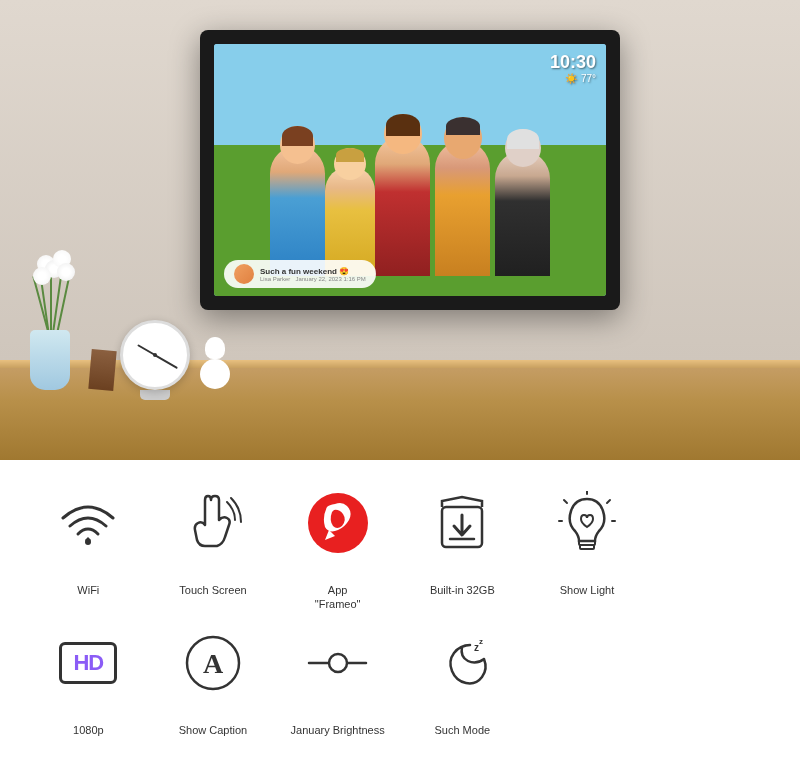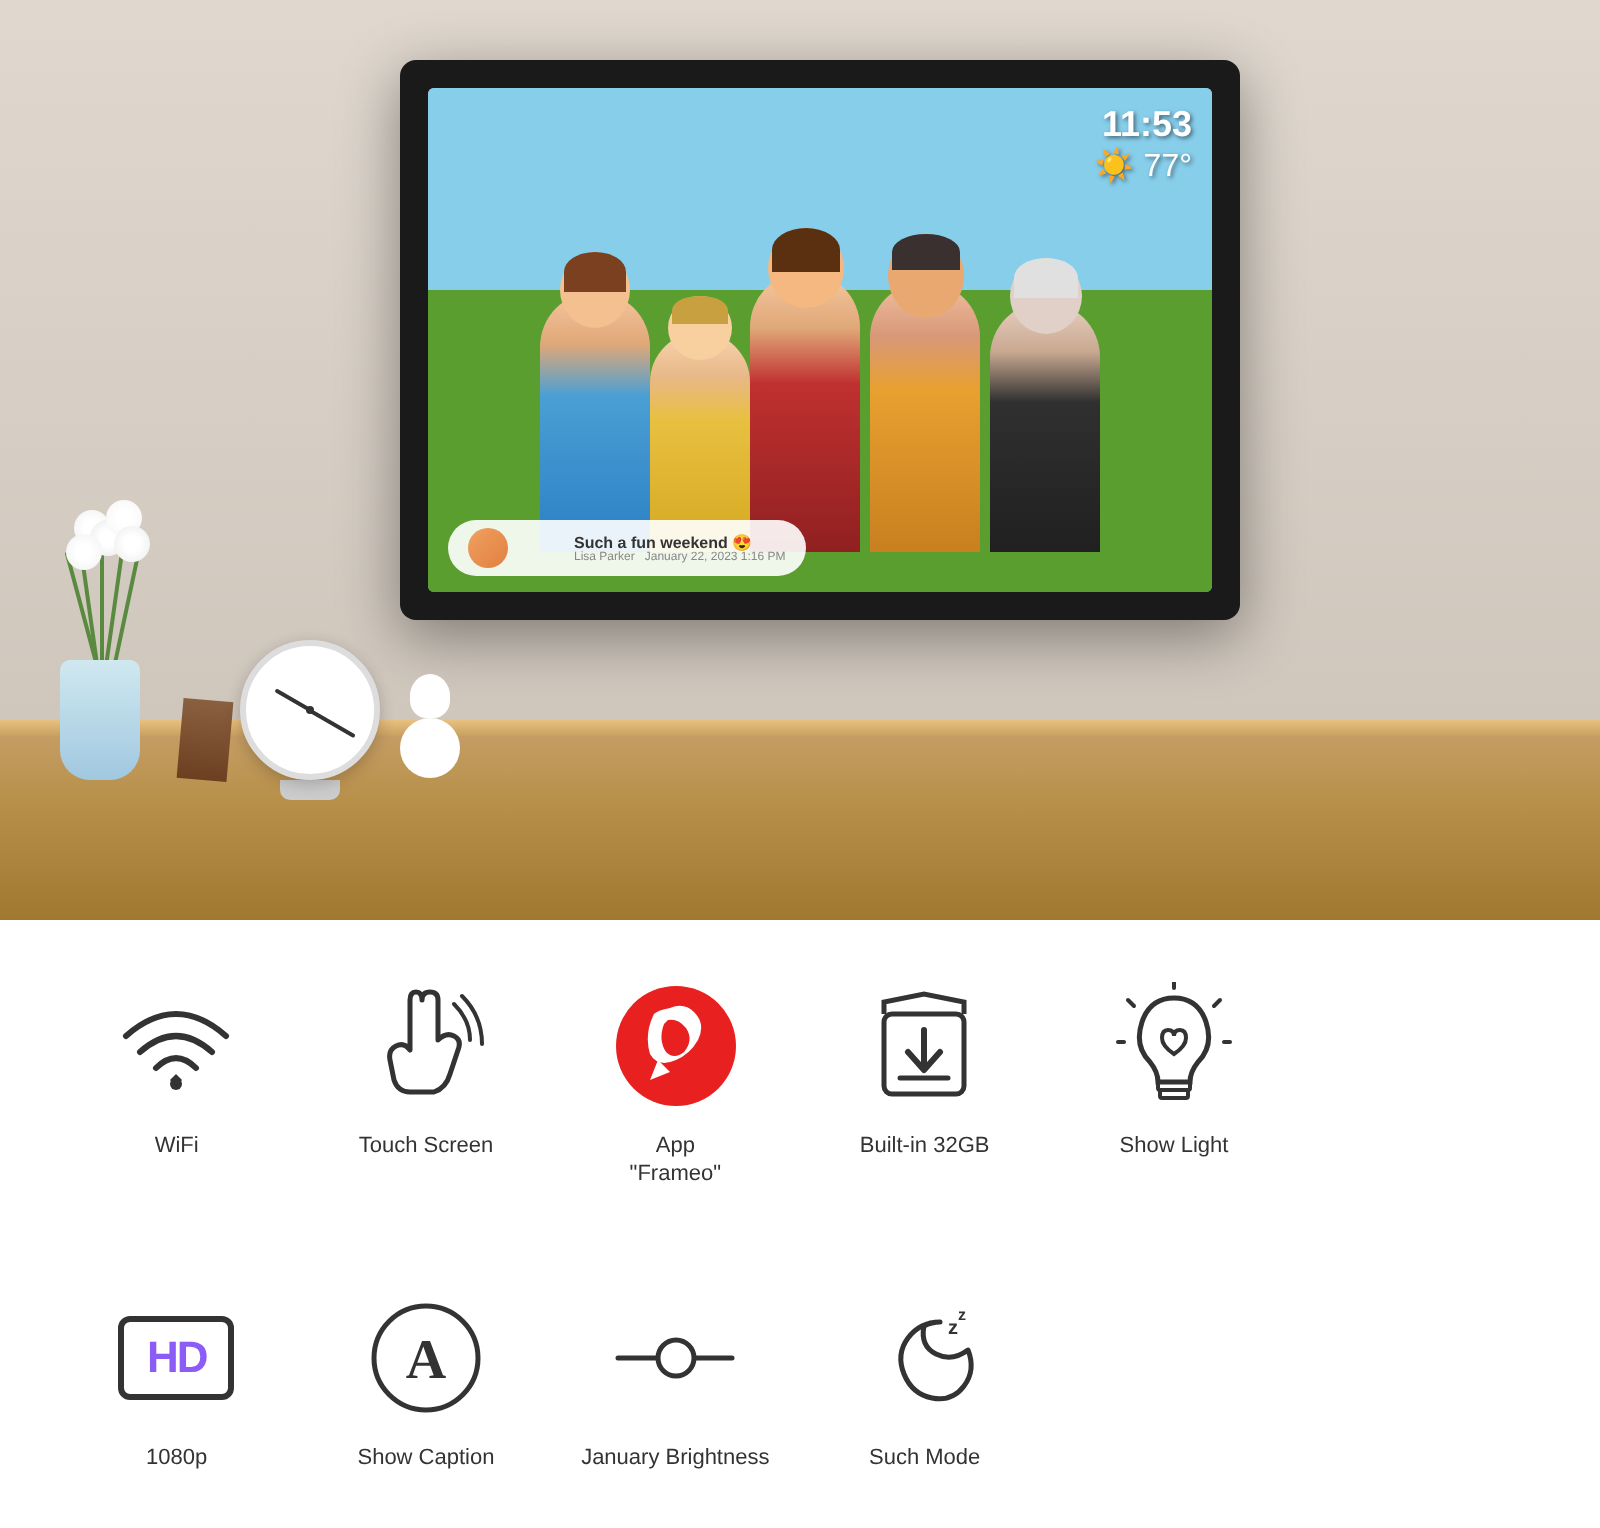--- a/index.html
+++ b/index.html
@@ -142,42 +142,42 @@
 
     
     .time-display {
       position: absolute;
       top: 8px;
       right: 10px;
       color: white;
       text-align: right;
     }
     .time-display .time { font-size: 18px; font-weight: bold; text-shadow: 1px 1px 2px rgba(0,0,0,0.5); }
-    .time-display .temp { font-size: 16px; text-shadow: 1px 1px 2px rgba(0,0,0,0.5); }
+    .time-display .temp { font-size: 10px; text-shadow: 1px 1px 2px rgba(0,0,0,0.5); }
 
     
     .caption-overlay {
       position: absolute;
       bottom: 8px;
       left: 10px;
       background: rgba(255,255,255,0.9);
       border-radius: 20px;
       padding: 4px 10px;
       display: flex;
       align-items: center;
       gap: 6px;
     }
     .caption-avatar {
       width: 20px;
       height: 20px;
       border-radius: 50%;
       background: linear-gradient(135deg, #f0a060, #e08040);
       flex-shrink: 0;
     }
-    .caption-text { font-size: 7px; color: #333; margin-left: 27px; }
+    .caption-text { font-size: 7px; color: #333; }
     .caption-text .caption-main { font-weight: bold; font-size: 8px; color: #333; }
     .caption-text .caption-sub { color: #888; font-size: 6px; }
 
     
     
     .vase-group {
       position: absolute;
       bottom: 70px;
       left: 30px;
     }
@@ -299,21 +299,21 @@
       grid-template-columns: repeat(6, 1fr);
       gap: 8px;
       flex: 1;
     }
 
     .feature-item {
       display: flex;
       flex-direction: column;
       align-items: center;
       justify-content: flex-start;
-      gap: 8px;
+      gap: 25px;
       padding: 8px 4px;
     }
 
     .feature-icon-box {
       width: 70px;
       height: 70px;
       display: flex;
       align-items: center;
       justify-content: center;
       position: relative;
@@ -385,21 +385,21 @@
               </div>
             <div class="person p5">
                 <div class="head">
                   <div class="hair"></div>
                 </div>
               </div>
           </div>
         </div>
 
         <div class="time-display">
-          <div class="time">11:53</div>
+          <div class="time">10:30</div>
           <div class="temp">
             <span>☀️</span>
             <span>77°</span>
           </div>
         </div>
 
         <div class="caption-overlay">
           <div class="caption-avatar"></div>
           <div class="caption-text">
             <div class="caption-main">Such a fun weekend 😍</div>

